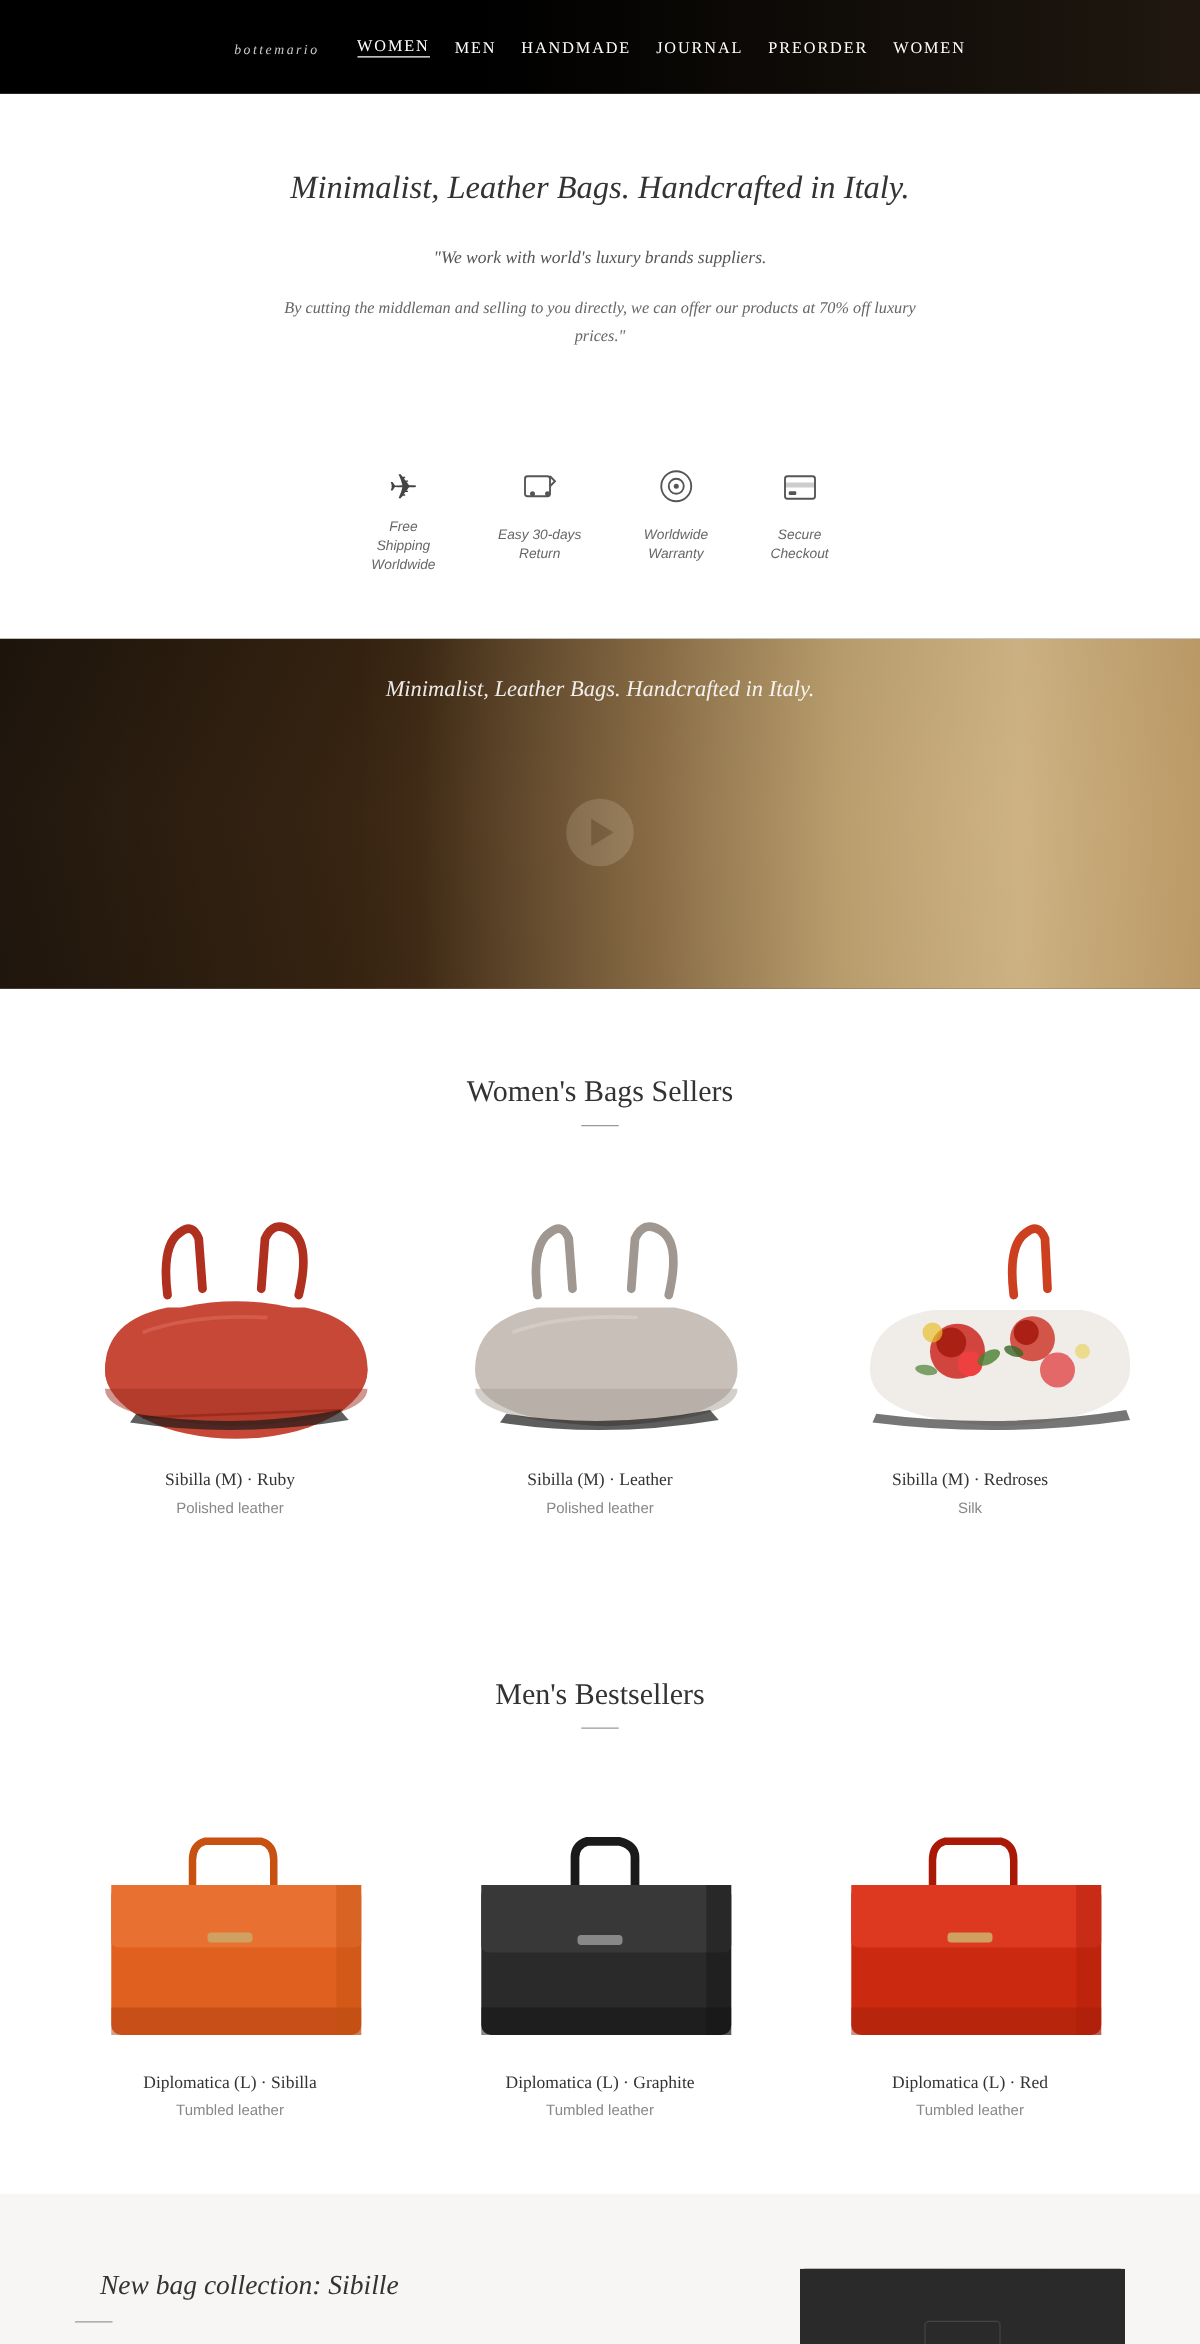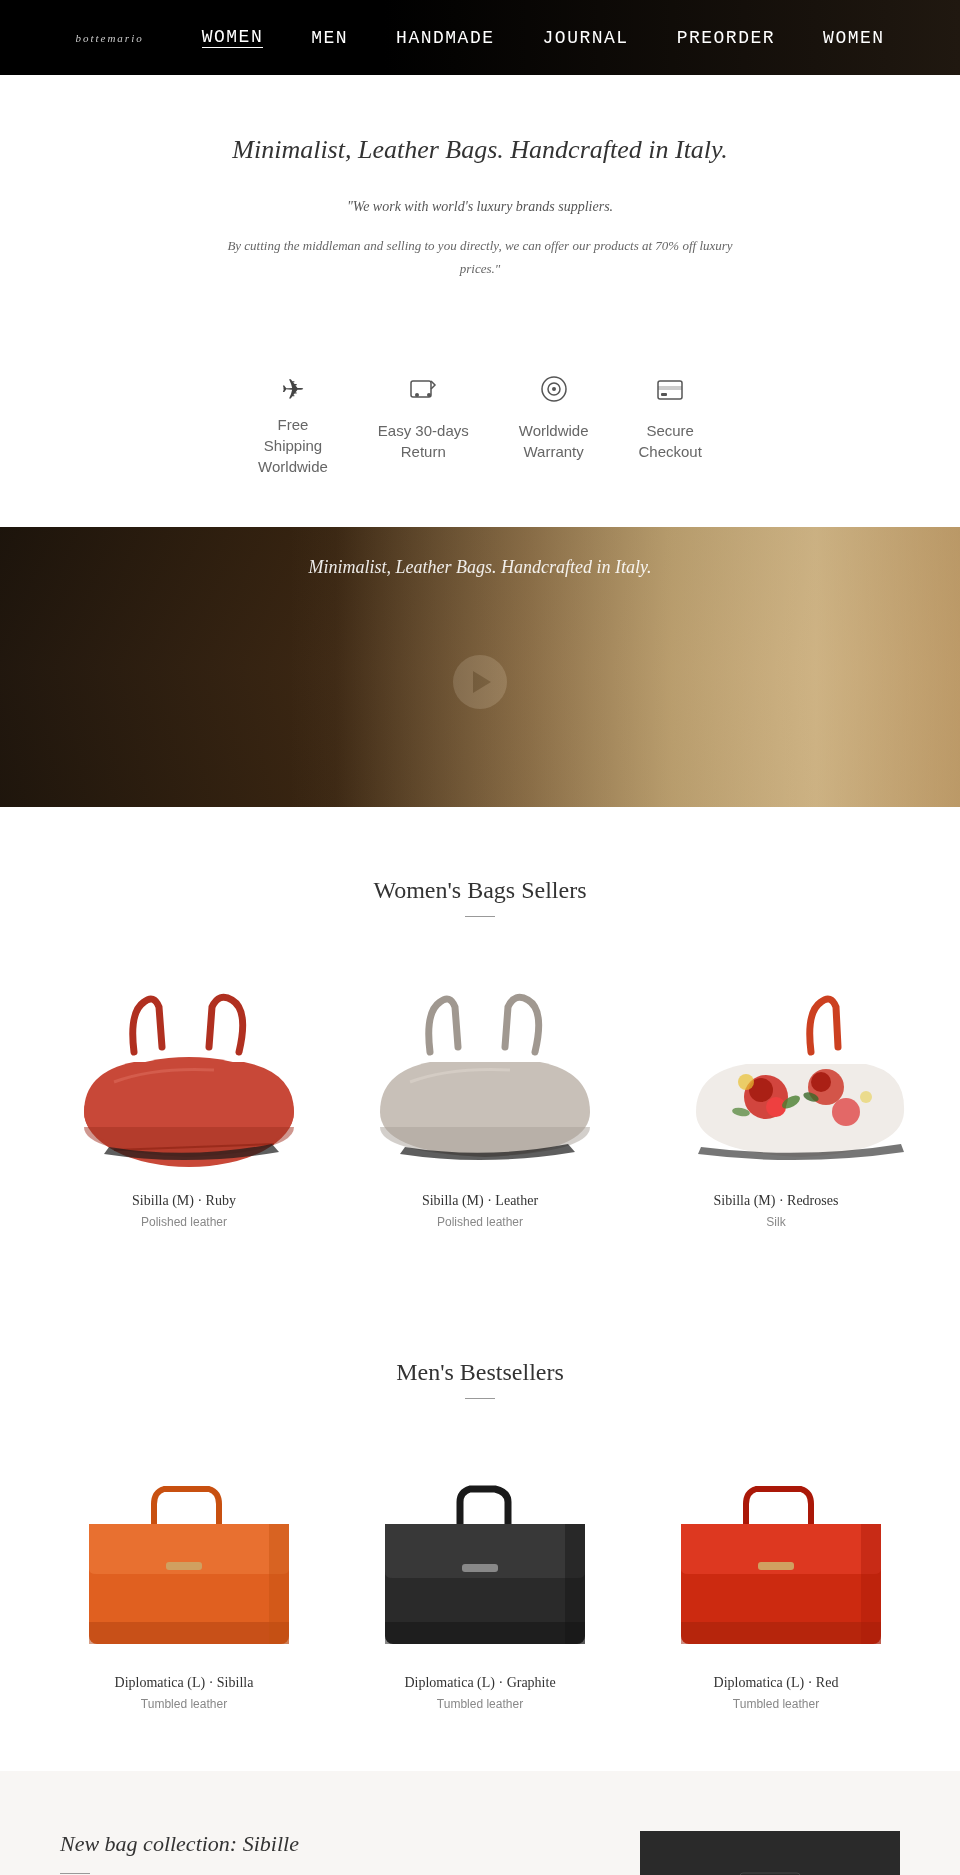--- a/index.html
+++ b/index.html
@@ -16,39 +16,38 @@
       overflow: hidden;
     }
     .nav-bg {
       position: absolute;
       inset: 0;
       background: linear-gradient(to right, rgba(0,0,0,0.7) 40%, rgba(80,60,40,0.4) 100%);
     }
     .nav-links {
       position: relative;
       display: flex;
-      align-items: center;
-      gap: 36px;
+      align-items: flex-end;
+      gap: 20px;
       z-index: 2;
     }
     .nav-logo {
       font-size: 11px;
       color: #ccc;
       letter-spacing: 2px;
       font-style: italic;
       margin-right: 10px;
     }
     .nav-link {
       color: #fff;
       text-decoration: none;
-      font-family: Liberation Mono, monospace;
-      font-size: 18px;
+      font-family: Liberation Serif, serif;
+      font-size: 13px;
       letter-spacing: 1.5px;
       font-weight: 500;
-      margin-left: 12px;
     }
     .nav-link.active { border-bottom: 1px solid #fff; }
 
     
     .intro-section {
       text-align: center;
       padding: 60px 80px 40px;
     }
     .intro-section h1 {
       font-size: 26px;
@@ -83,24 +82,25 @@
     }
     .icon-item {
       text-align: center;
     }
     .icon-symbol {
       font-size: 28px;
       margin-bottom: 8px;
       color: #444;
     }
     .icon-label {
-      font-size: 15px;
+      font-size: 11px;
       color: #666;
       font-family: Arial, sans-serif;
       line-height: 1.4;
+      font-style: italic;
     }
 
     
     .video-section {
       position: relative;
       background: linear-gradient(to bottom, #2a1f14, #4a3525, #3a2a1a);
       height: 280px;
       display: flex;
       align-items: center;
       justify-content: center;
@@ -198,20 +198,21 @@
     .preorder-text {
       flex: 1;
       padding-right: 40px;
     }
     .preorder-title {
       font-size: 22px;
       font-weight: 400;
       color: #333;
       margin-bottom: 16px;
       font-style: italic;
+      margin-left: 20px;
     }
     .preorder-desc {
       font-size: 13px;
       color: #666;
       line-height: 1.7;
     }
     .preorder-img-placeholder {
       width: 260px;
       height: 200px;
       background: linear-gradient(135deg, #2a2a2a, #444);

